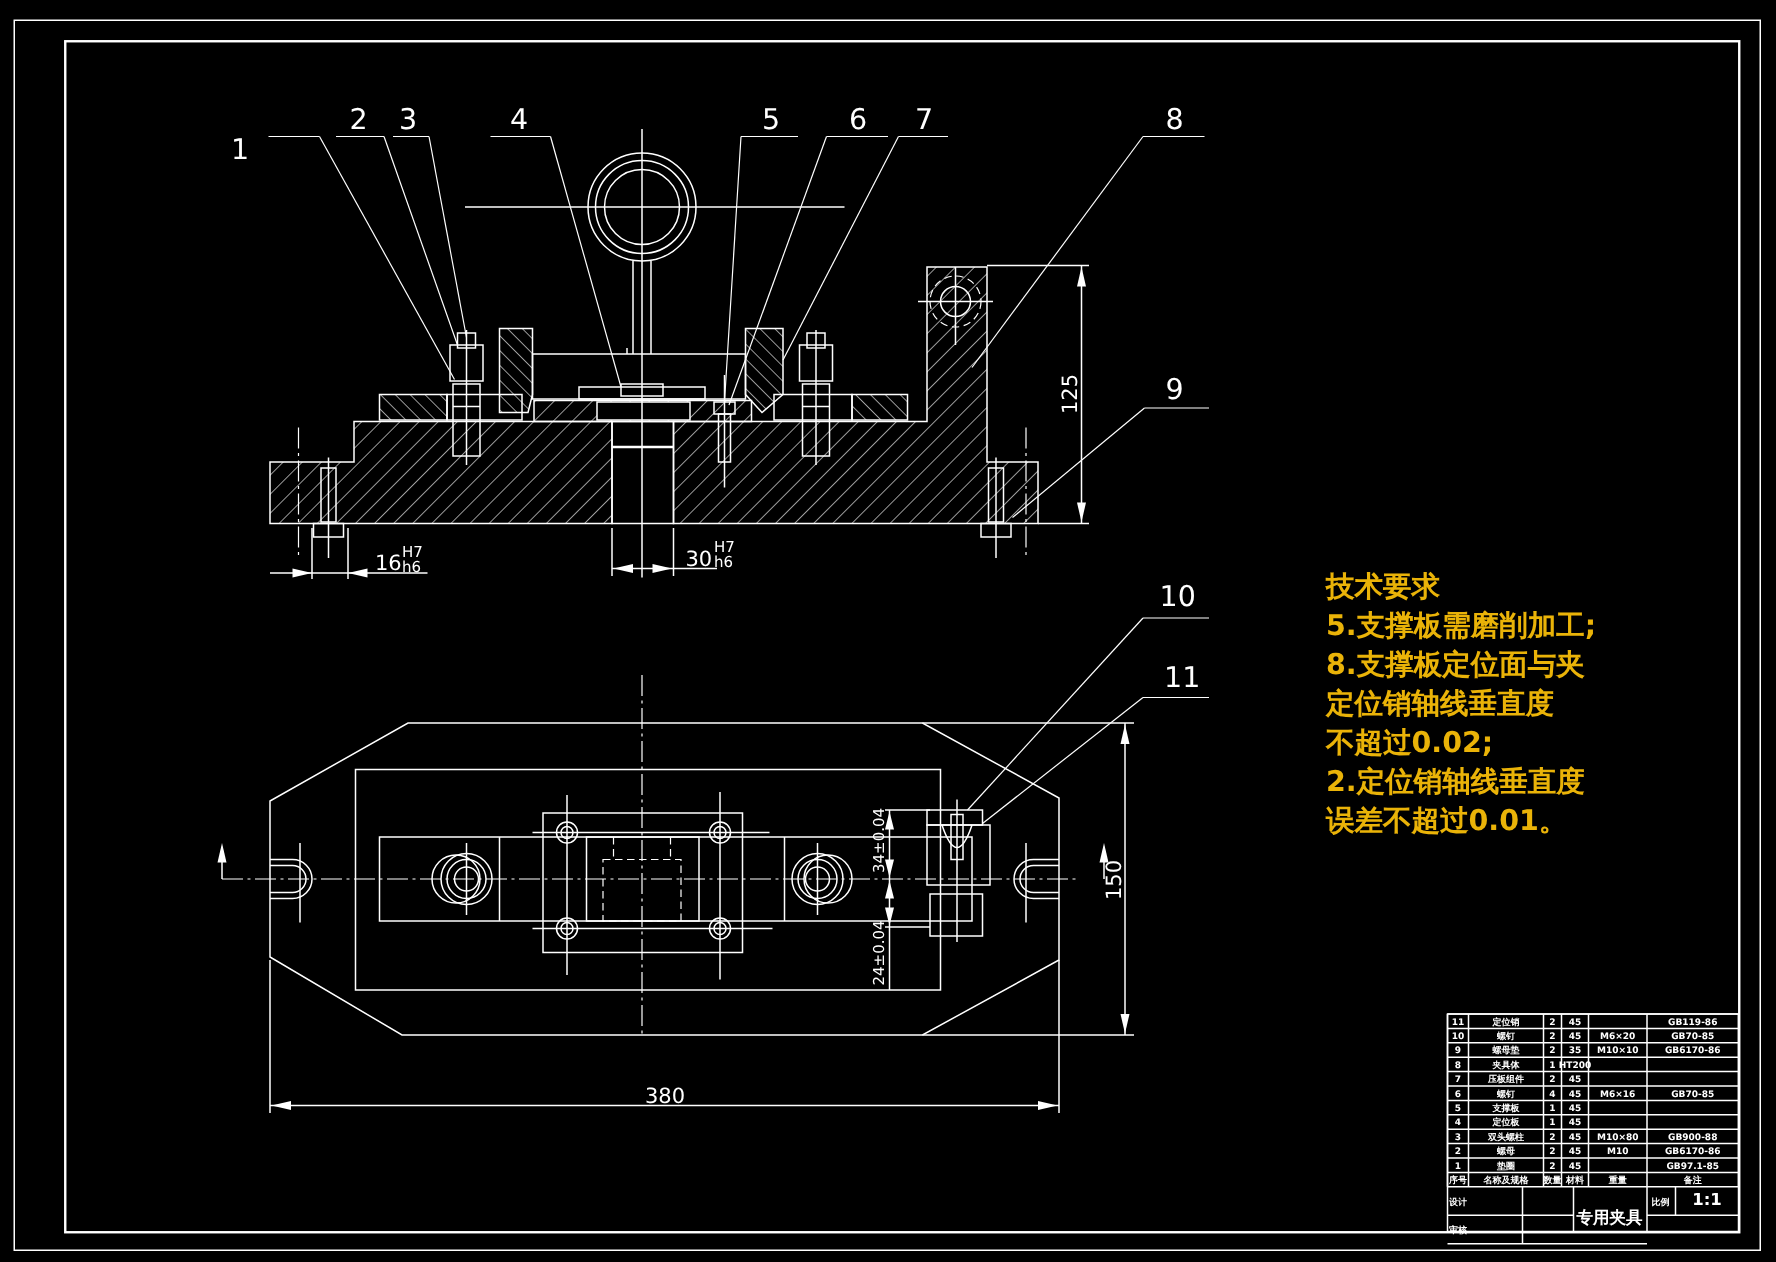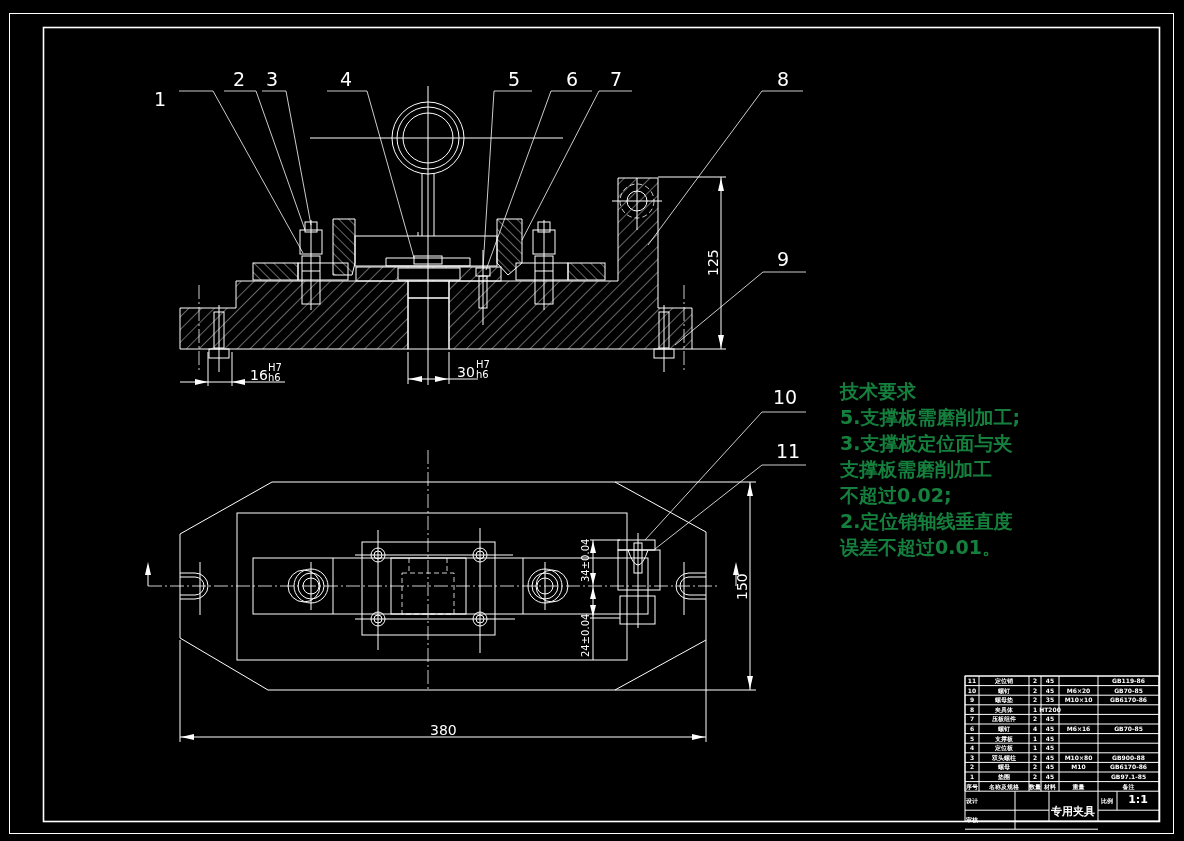--- a/index.html
+++ b/index.html
@@ -9,21 +9,21 @@
   .ln2 { stroke:#fff; stroke-width:1.6; fill:none; }
   .cl { stroke:#fff; stroke-width:0.8; fill:none; stroke-dasharray:14 3 2 3; }
   .hd { stroke:#fff; stroke-width:0.8; fill:none; stroke-dasharray:5 3; }
   .ldr { stroke:#fff; stroke-width:0.8; fill:none; }
   .hatch { fill:url(#hatch); stroke:#fff; stroke-width:1; }
   .hatch2 { fill:url(#hatch2); stroke:#fff; stroke-width:1; }
   .arrow { fill:#fff; }
   .num { fill:#fff; font-family:"DejaVu Sans", sans-serif; font-size:19px; font-weight:normal; }
   .dim { fill:#fff; font-family:"DejaVu Sans", sans-serif; font-size:14px; }
   .dims { fill:#fff; font-family:"DejaVu Sans", sans-serif; font-size:10px; }
-  .req { position:absolute; left:840px; color:#15803d; font-family:"DejaVu Sans", sans-serif; font-size:19px; font-weight:bold; line-height:26px; white-space:nowrap;text-align:right; }
+  .req { position:absolute; left:884px; color:#eab308; font-family:"DejaVu Sans", sans-serif; font-size:19px; font-weight:bold; line-height:26px; white-space:nowrap;text-align:right; }
   .tb { fill:#fff; font-family:"DejaVu Sans", sans-serif; font-size:6px; font-weight:bold; }
   .tbb { fill:#fff; font-family:"DejaVu Sans", sans-serif; font-size:11px; font-weight:bold; }
 </style>
 </head>
 <body>
 
 <svg width="1184" height="841" viewBox="0 0 1184 841">
   <defs>
     <pattern id="hatch" width="9" height="9" patternUnits="userSpaceOnUse" patternTransform="rotate(45)">
       <line x1="0" y1="0" x2="0" y2="9" stroke="#fff" stroke-width="0.8"></line>
@@ -385,18 +385,18 @@
       <text x="972" y="822.2" text-anchor="middle" class="tb">审核</text>
       <text x="1073" y="815.2" text-anchor="middle" class="tbb">专用夹具</text>
       <text x="1107" y="803.2" text-anchor="middle" class="tb">比例</text>
       <text x="1138" y="803.2" text-anchor="middle" class="tbb" font-size="9">1:1</text>
     </g>
 </svg>
 
 <div>
   <div class="req" style="top:378px">技术要求</div>
   <div class="req" style="top:404px">5.支撑板需磨削加工;</div>
-  <div class="req" style="top:430px">3.支撑板定位面与夹</div>
-  <div class="req" style="top:456px">支撑板需磨削加工</div>
+  <div class="req" style="top:430px">8.支撑板定位面与夹</div>
+  <div class="req" style="top:456px">定位销轴线垂直度</div>
   <div class="req" style="top:482px">不超过0.02;</div>
   <div class="req" style="top:508px">2.定位销轴线垂直度</div>
   <div class="req" style="top:534px">误差不超过0.01。</div>
 </div>
 
 </body></html>

